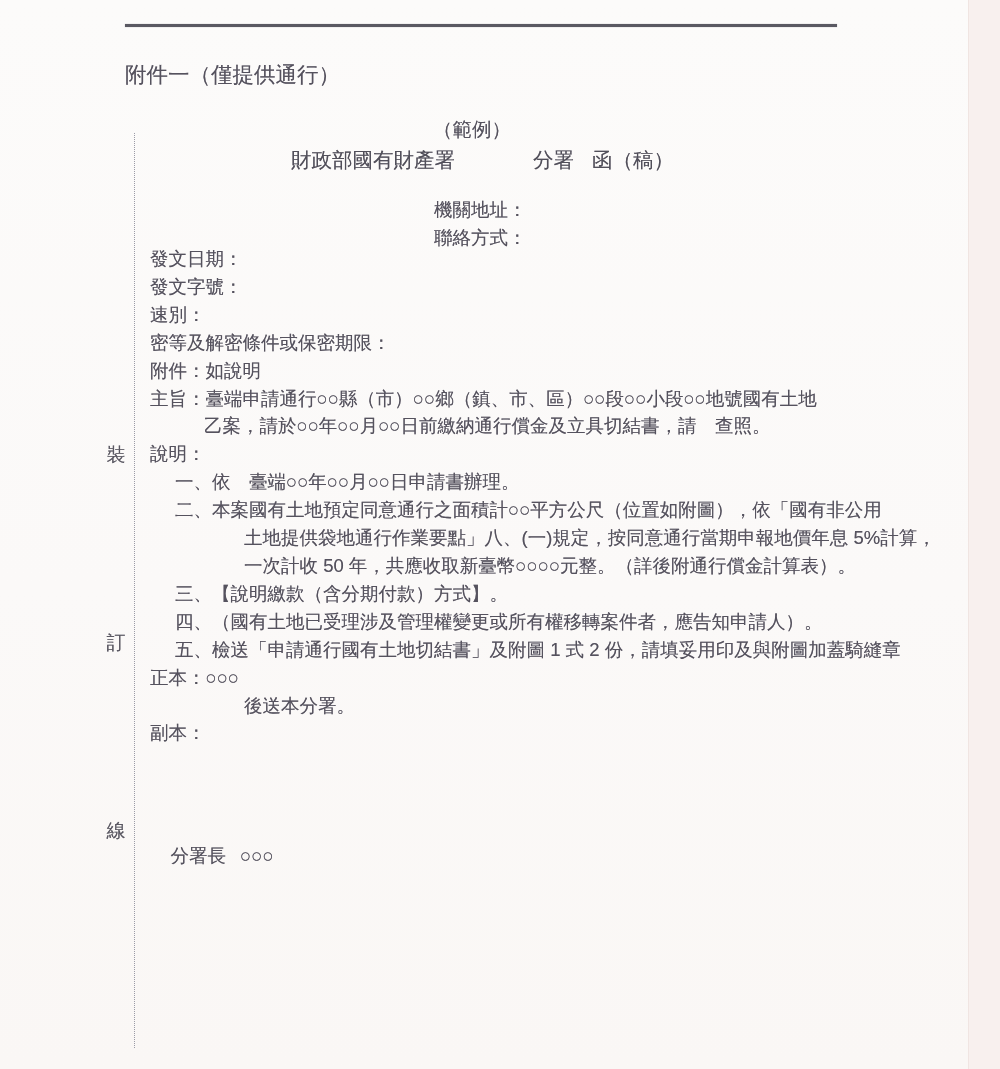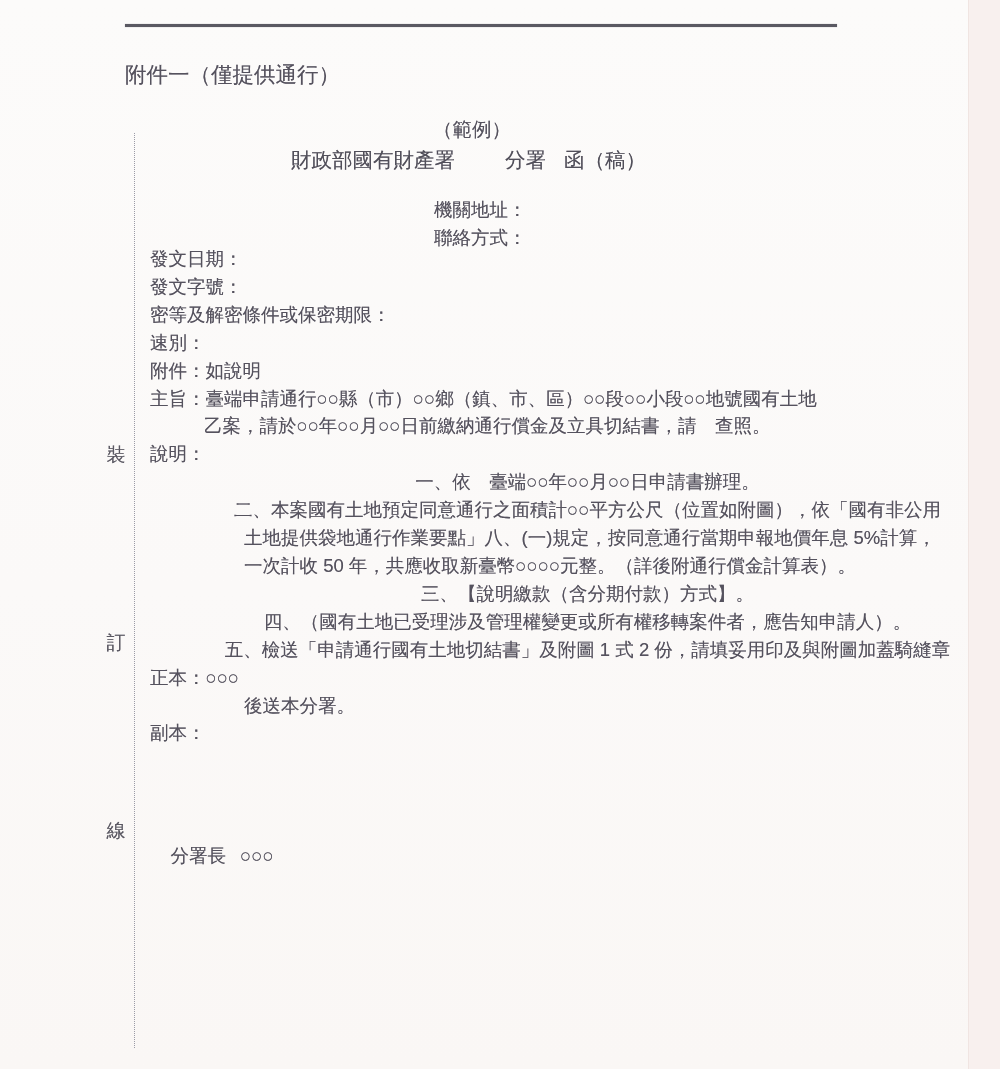--- a/index.html
+++ b/index.html
@@ -35,35 +35,35 @@
   .mm-zhuang{top:442px;}
   .mm-ding{top:630px;}
   .mm-xian{top:818px;}
   .example-label{
     position:absolute;left:433px;top:116px;font-size:19.5px;white-space:nowrap;
   }
   .letter-title{
     position:absolute;left:291px;top:146px;font-size:20.5px;white-space:nowrap;
     color:#514f5a;
   }
-  .letter-title .branch{margin-left:50px;}
+  .letter-title .branch{margin-left:78px;}
   .letter-title .doctype{margin-left:18px;}
   .agency-block{
     position:absolute;left:434px;top:196px;font-size:18.5px;line-height:27.9px;
     white-space:nowrap;
     text-align:right;
   }
   .content{
     position:absolute;left:0;top:245px;width:1000px;
     font-size:18.5px;line-height:27.9px;
   }
   .ln{white-space:pre;}
   .ind-meta{padding-left:150px;}
   .ind-sub2{padding-left:204px;}
-  .ind-item{padding-left:175px;text-align:center;}
+  .ind-item{padding-left:175px;}
   .ind-cont{padding-left:228px;margin-left:16px;}
   .signature{
     position:absolute;left:150px;top:814px;font-size:18.5px;line-height:27.9px;
     white-space:pre;
   }
   .signature .sig-name{margin-left:14px;}
 </style>
 </head>
 <body>
 
@@ -88,22 +88,22 @@
   </div>
 
   <div class="agency-block">
     <div class="ln">機關地址：</div>
     <div class="ln">聯絡方式：</div>
   </div>
 
   <div class="content">
     <div class="ln ind-meta">發文日期：</div>
     <div class="ln ind-meta">發文字號：</div>
+    <div class="ln ind-meta">速別：</div>
     <div class="ln ind-meta">密等及解密條件或保密期限：</div>
-    <div class="ln ind-meta">速別：</div>
     <div class="ln ind-meta">附件：如說明</div>
 
     <div class="ln ind-meta">主旨：臺端申請通行○○縣（市）○○鄉（鎮、市、區）○○段○○小段○○地號國有土地</div>
     <div class="ln ind-sub2">乙案，請於○○年○○月○○日前繳納通行償金及立具切結書，請　查照。</div>
 
     <div class="ln ind-meta">說明：</div>
     <div class="ln ind-item">一、依　臺端○○年○○月○○日申請書辦理。</div>
     <div class="ln ind-item">二、本案國有土地預定同意通行之面積計○○平方公尺（位置如附圖），依「國有非公用</div>
     <div class="ln ind-cont">土地提供袋地通行作業要點」八、(一)規定，按同意通行當期申報地價年息 5%計算，</div>
     <div class="ln ind-cont">一次計收 50 年，共應收取新臺幣○○○○元整。（詳後附通行償金計算表）。</div>

